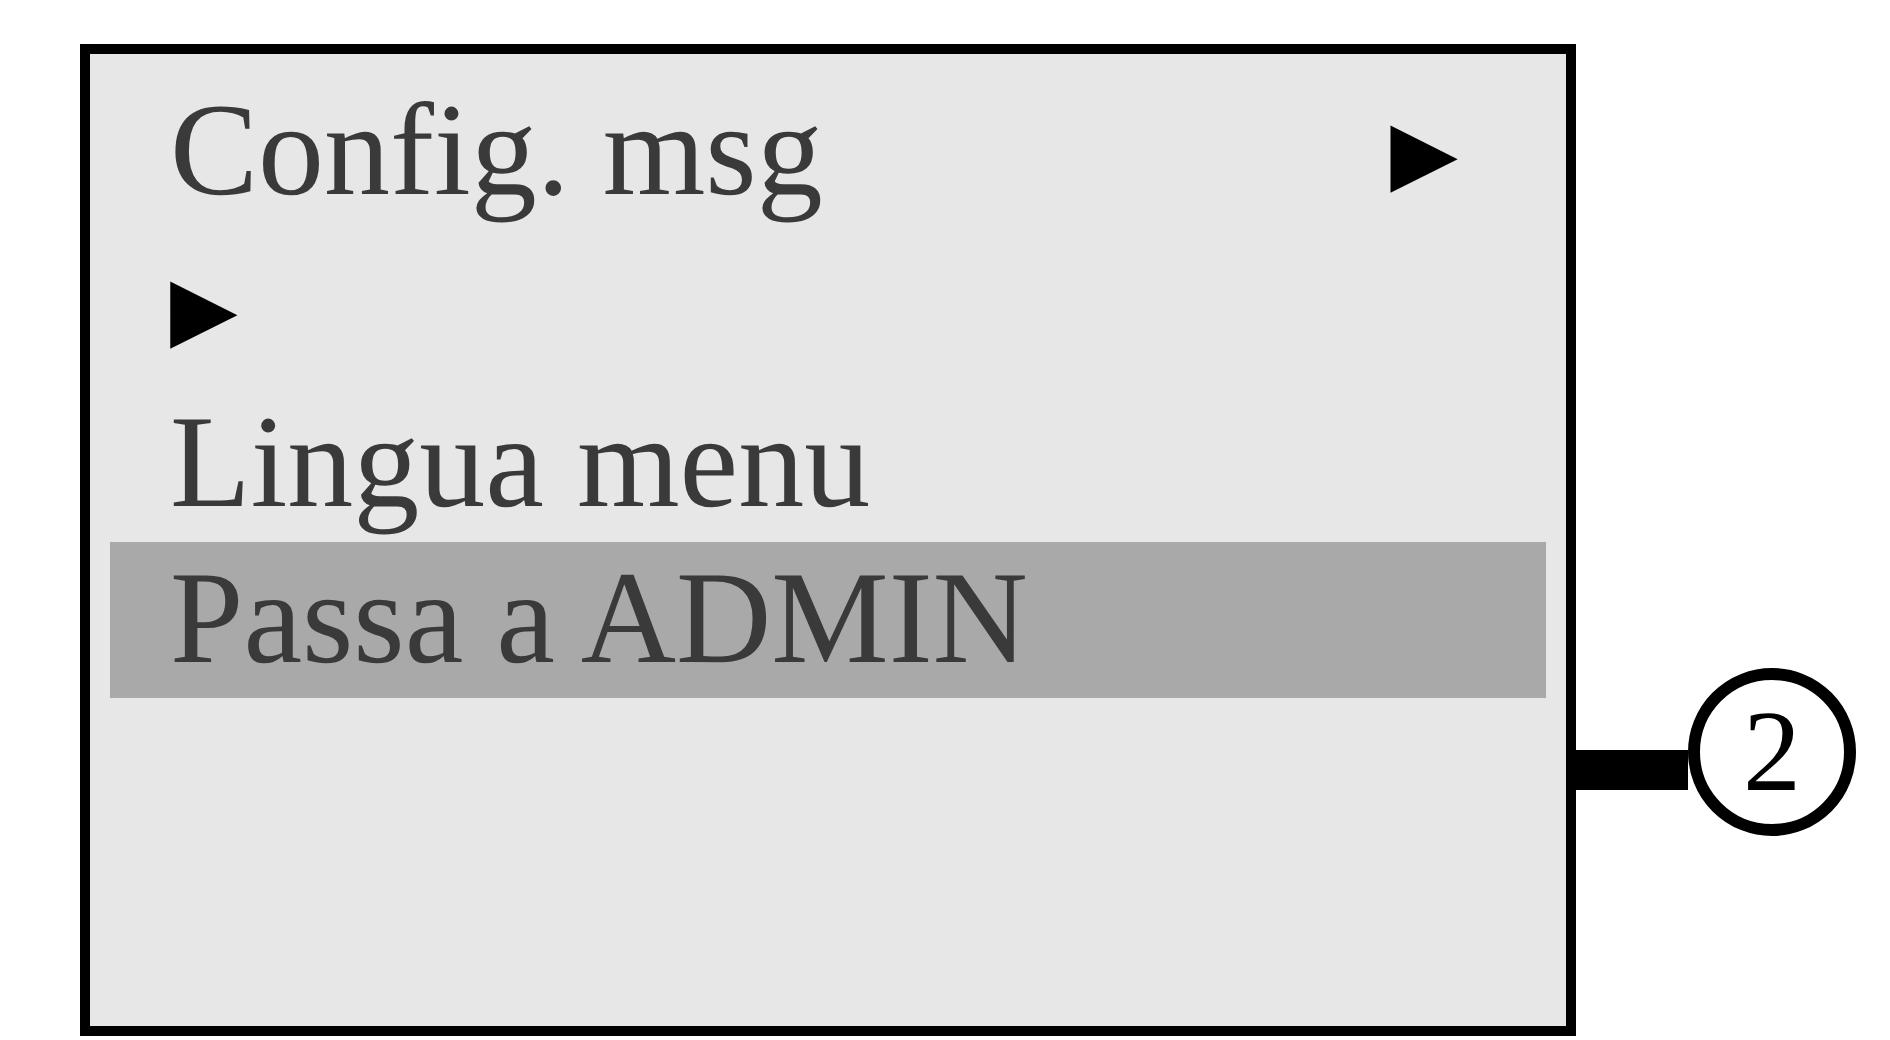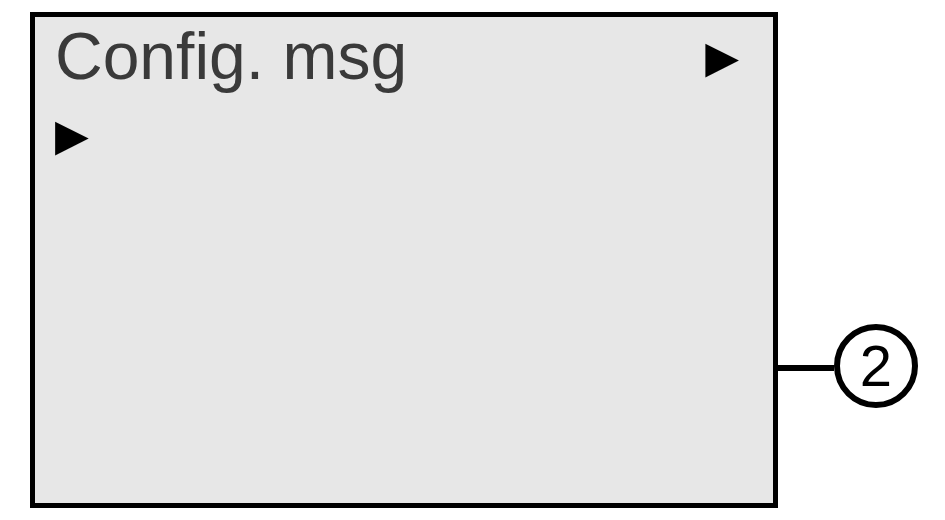--- a/index.html
+++ b/index.html
@@ -1,15 +1,15 @@
 <!DOCTYPE html>
 <html><head>
   <meta charset="utf-8">
   <style>
-    * { margin: 0; padding: 0; box-sizing: border-box; }
+    * { margin: 0; padding: 10px; box-sizing: border-box; font-family: Liberation Serif, serif; }
     body { width: 945px; height: 520px; background: #fff; font-family: Arial, Helvetica, sans-serif; position: relative; }
     .screen {
       position: absolute;
       left: 30px;
       top: 12px;
       width: 748px;
       height: 496px;
       background: #e7e7e7;
       border: 5px solid #000;
     }
@@ -63,19 +63,25 @@
 <body>
 
 <div class="screen">
   <div class="menu-item">
     <span class="label">Config. msg</span>
     <span class="arrow">▶</span>
   </div>
   <div class="menu-item">
     <span class="arrow">▶</span>
   </div>
+  <div class="menu-item">
+    <span class="label">Lingua menu</span>
+  </div>
+  <div class="menu-item selected">
+    <span class="label">Passa a ADMIN</span>
+  </div>
   <div class="spacer"></div>
 </div>
 
 <div class="callout-line"></div>
 <div class="callout-circle">
   <span class="callout-num">2</span>
 </div>
 
 </body></html>

